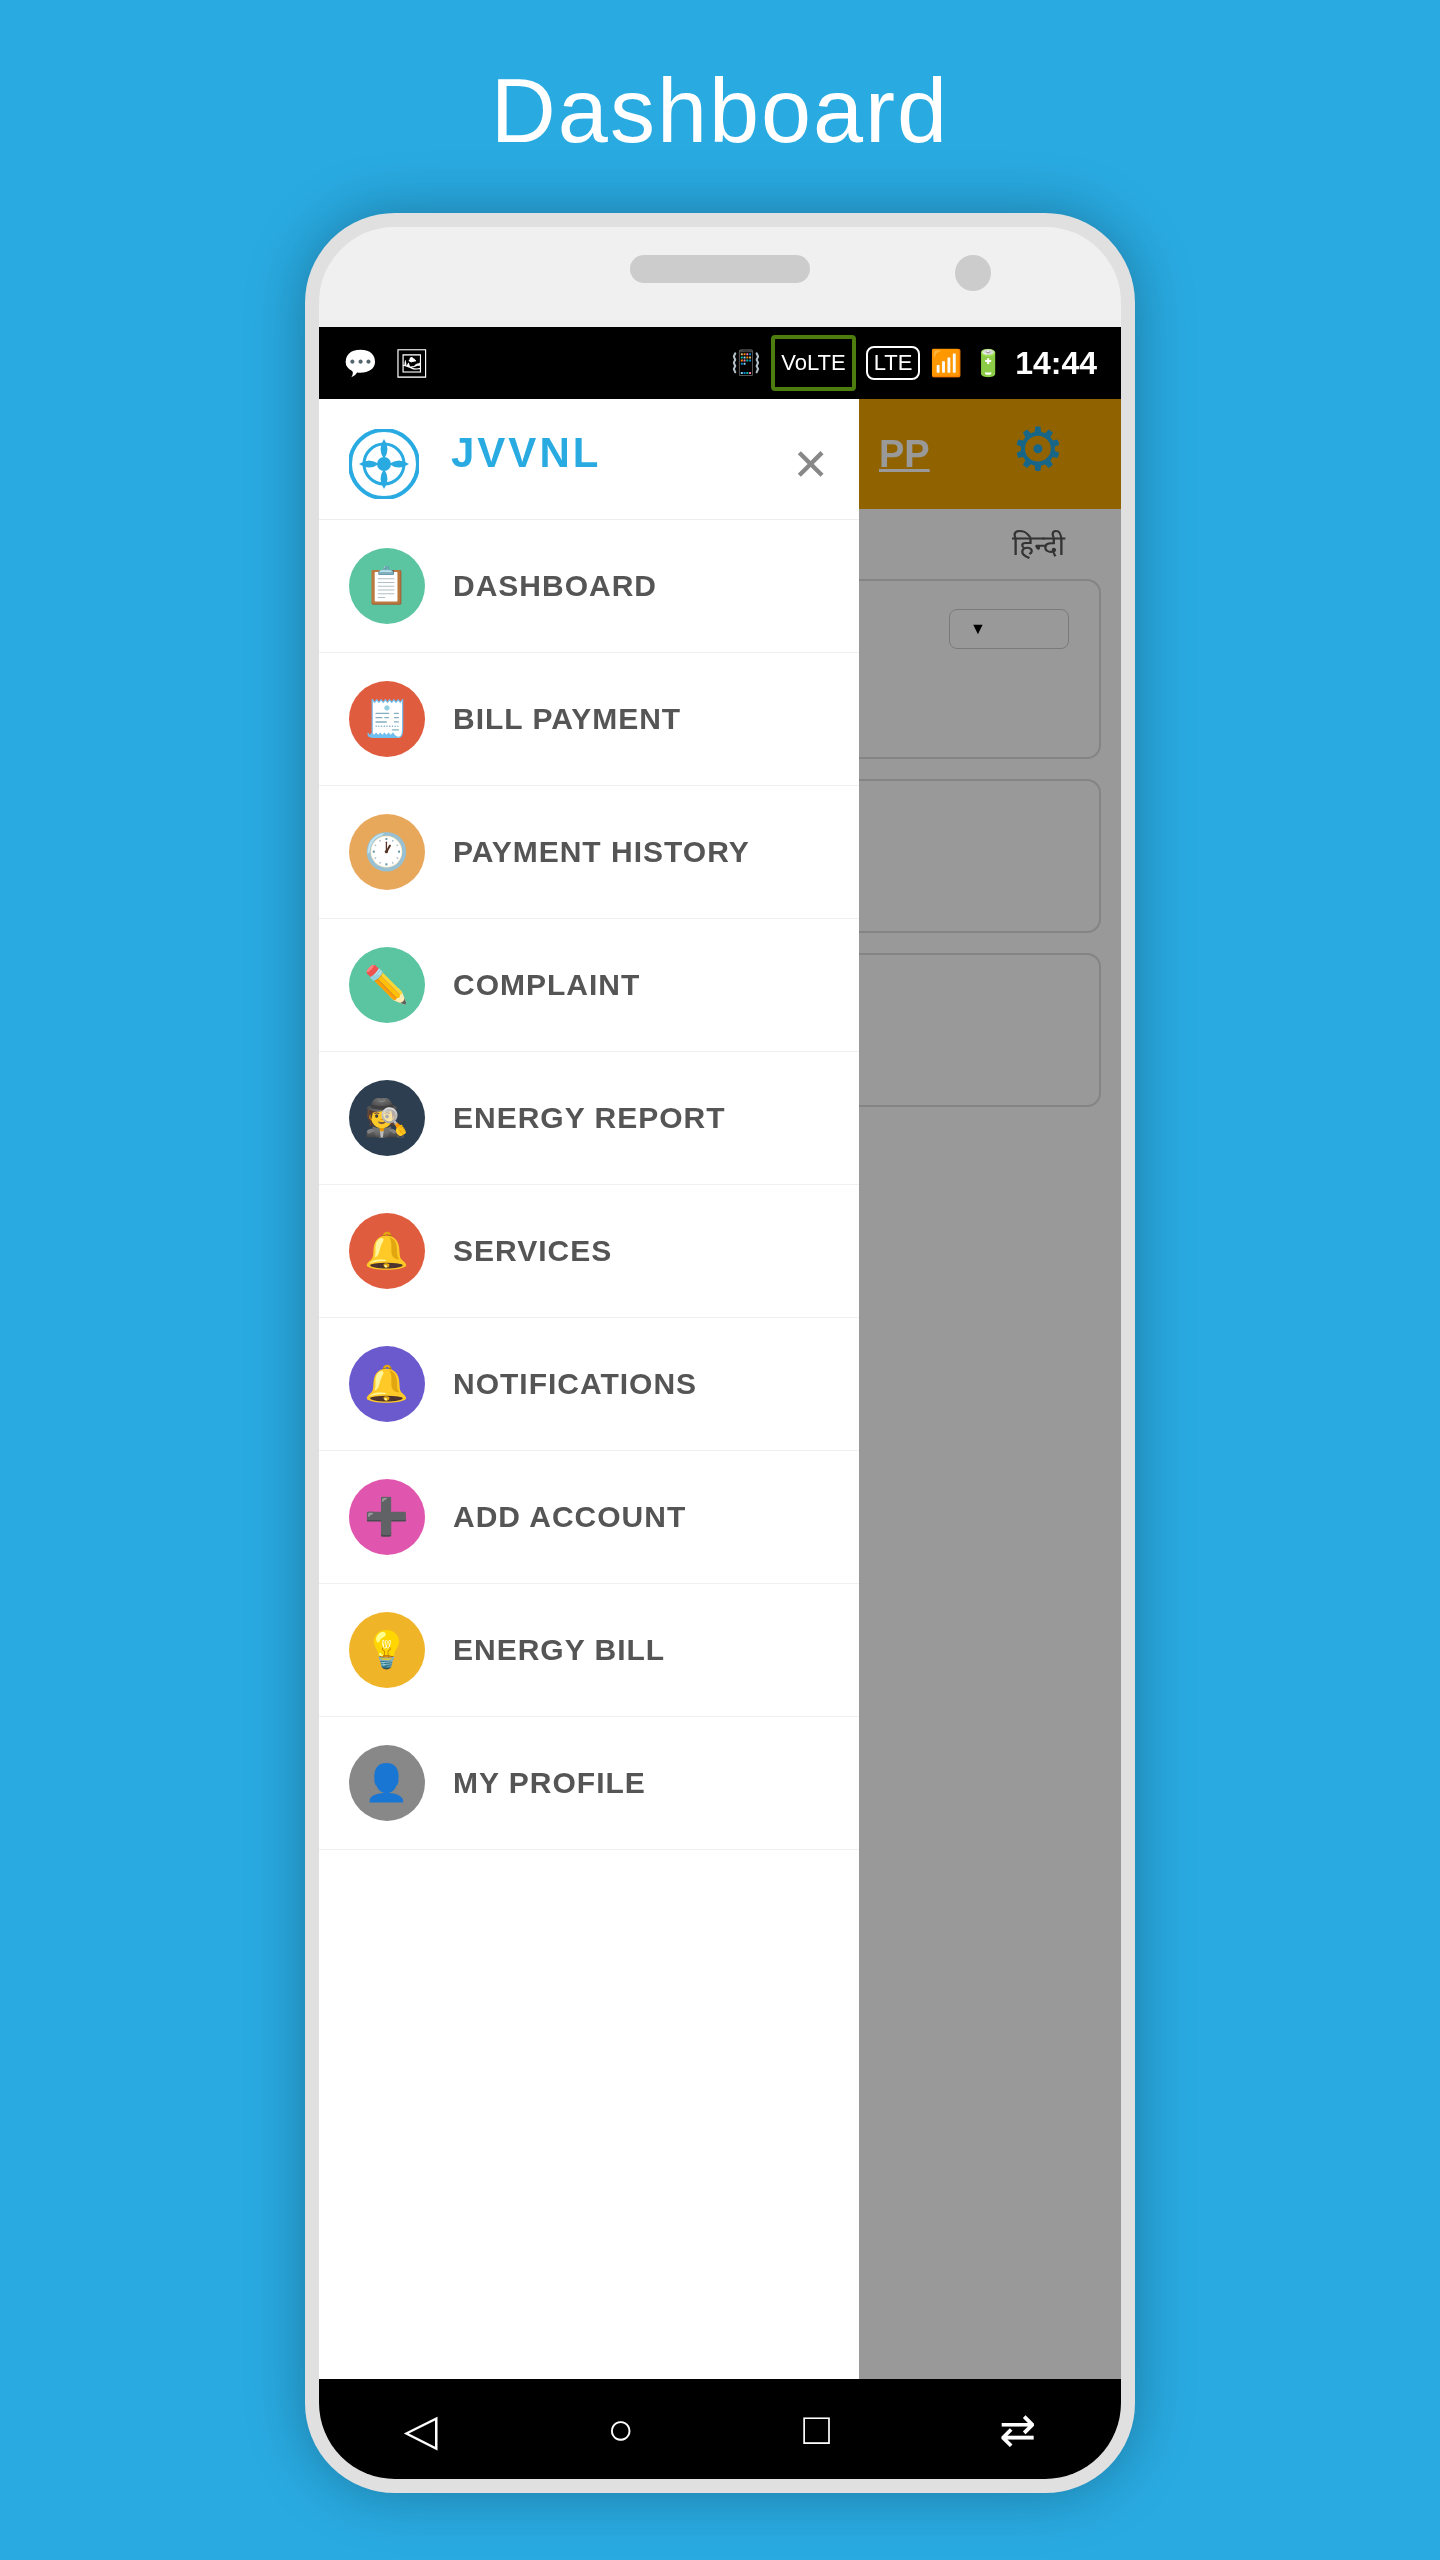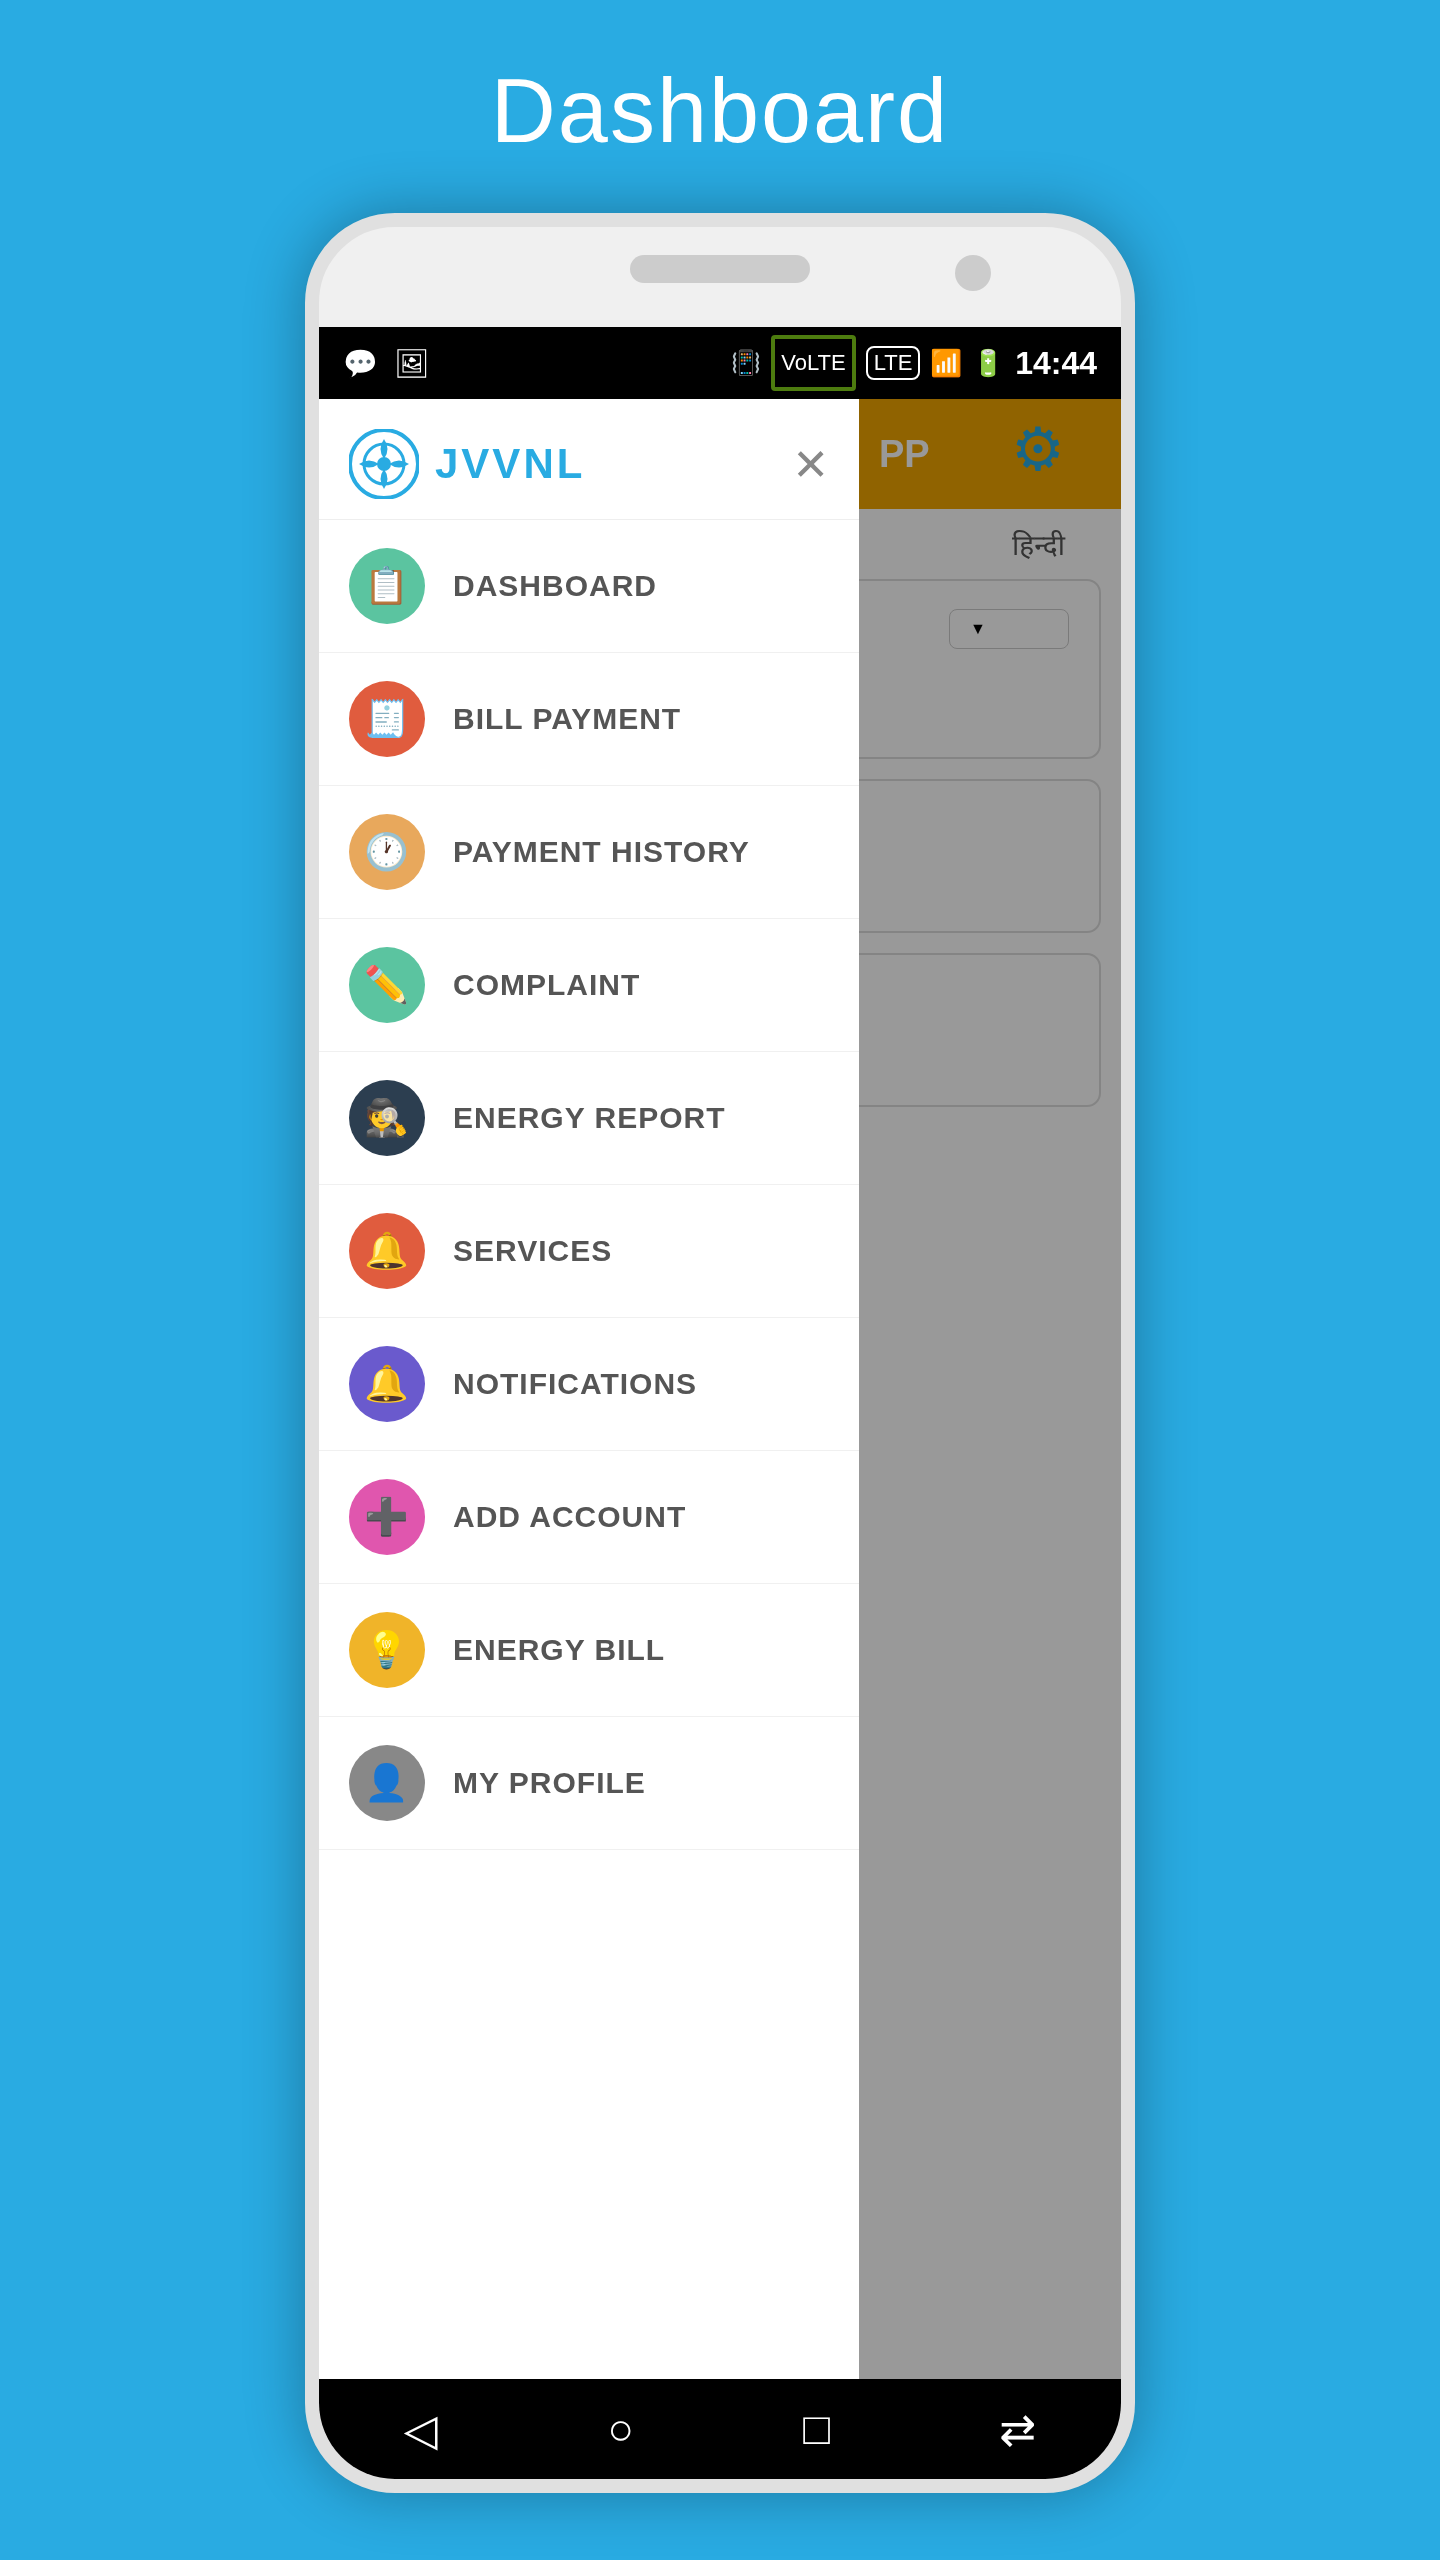--- a/index.html
+++ b/index.html
@@ -120,22 +120,21 @@
       background: white;
       padding: 30px 30px 20px;
       display: flex;
       align-items: center;
       justify-content: space-between;
       border-bottom: 1px solid #eee;
     }
 
     .logo-area {
       display: flex;
-      align-items: center;
-      gap: 16px;
+      gap: 32px;
     }
 
     .logo-icon {
       width: 70px;
       height: 70px;
     }
 
     .logo-text {
       color: #29abe2;
       font-size: 42px;
@@ -364,21 +363,21 @@
       <span style="font-size:26px;">🔋</span>
       <span class="time">14:44</span>
     </div>
   </div>
 
   <div class="phone-screen">
 
     <div class="main-content">
 
       <div class="app-header">
-        <span class="app-header-title" style="color:white;font-size:38px;font-weight:bold;">PP</span>
+        <span class="app-header-title" style="color:white;font-size:38px;font-weight:bold;text-decoration:underline;">PP</span>
         <span class="header-gear" style="color:#29abe2;">⚙</span>
       </div>
 
       <div style="text-align:right;padding:16px 28px;">
         <span class="hindi-link">हिन्दी</span>
       </div>
 
       <div class="card-area">
         <div class="card">
           <div class="dropdown-row">

